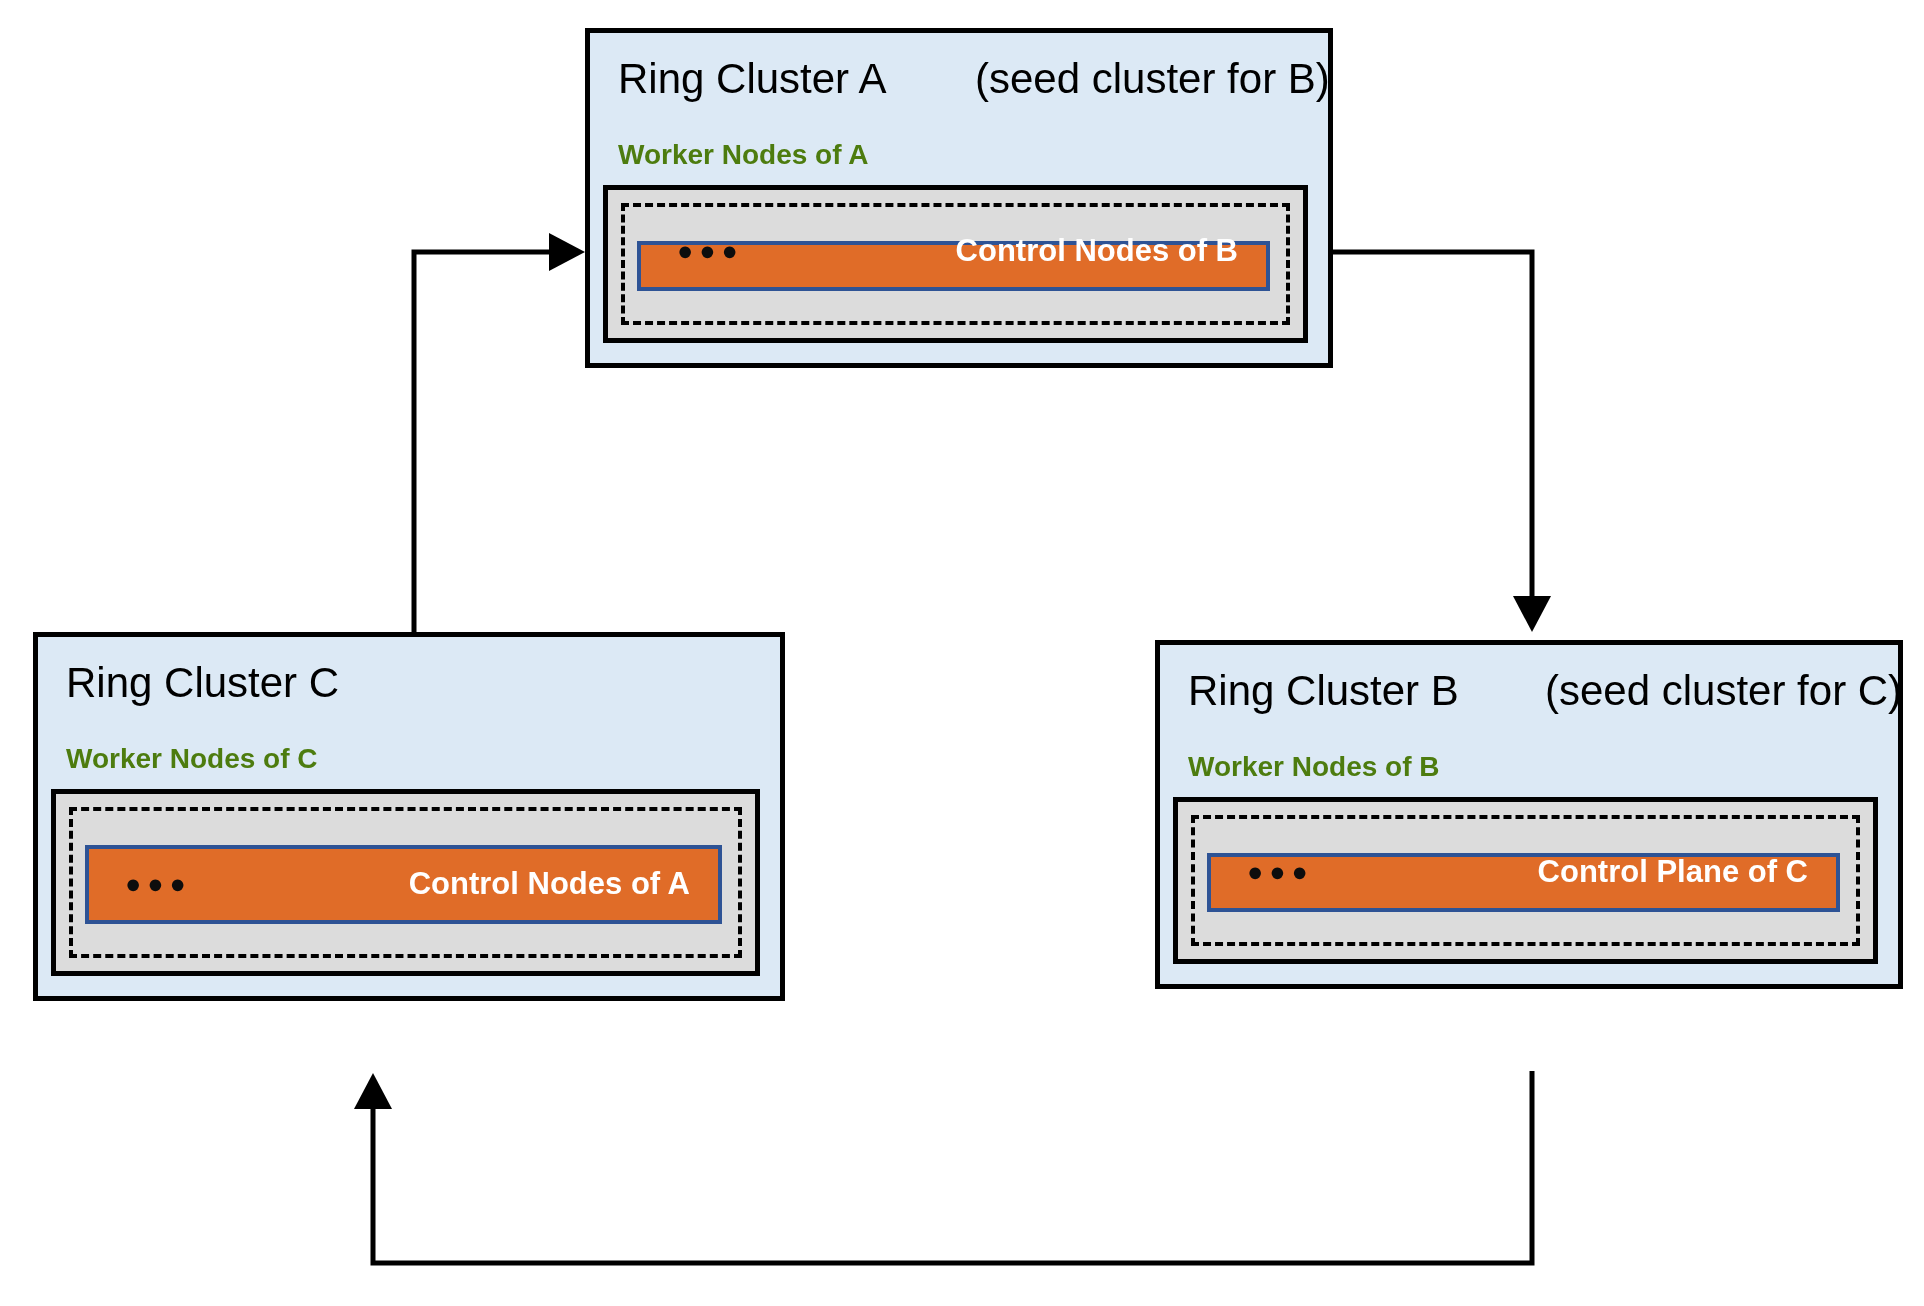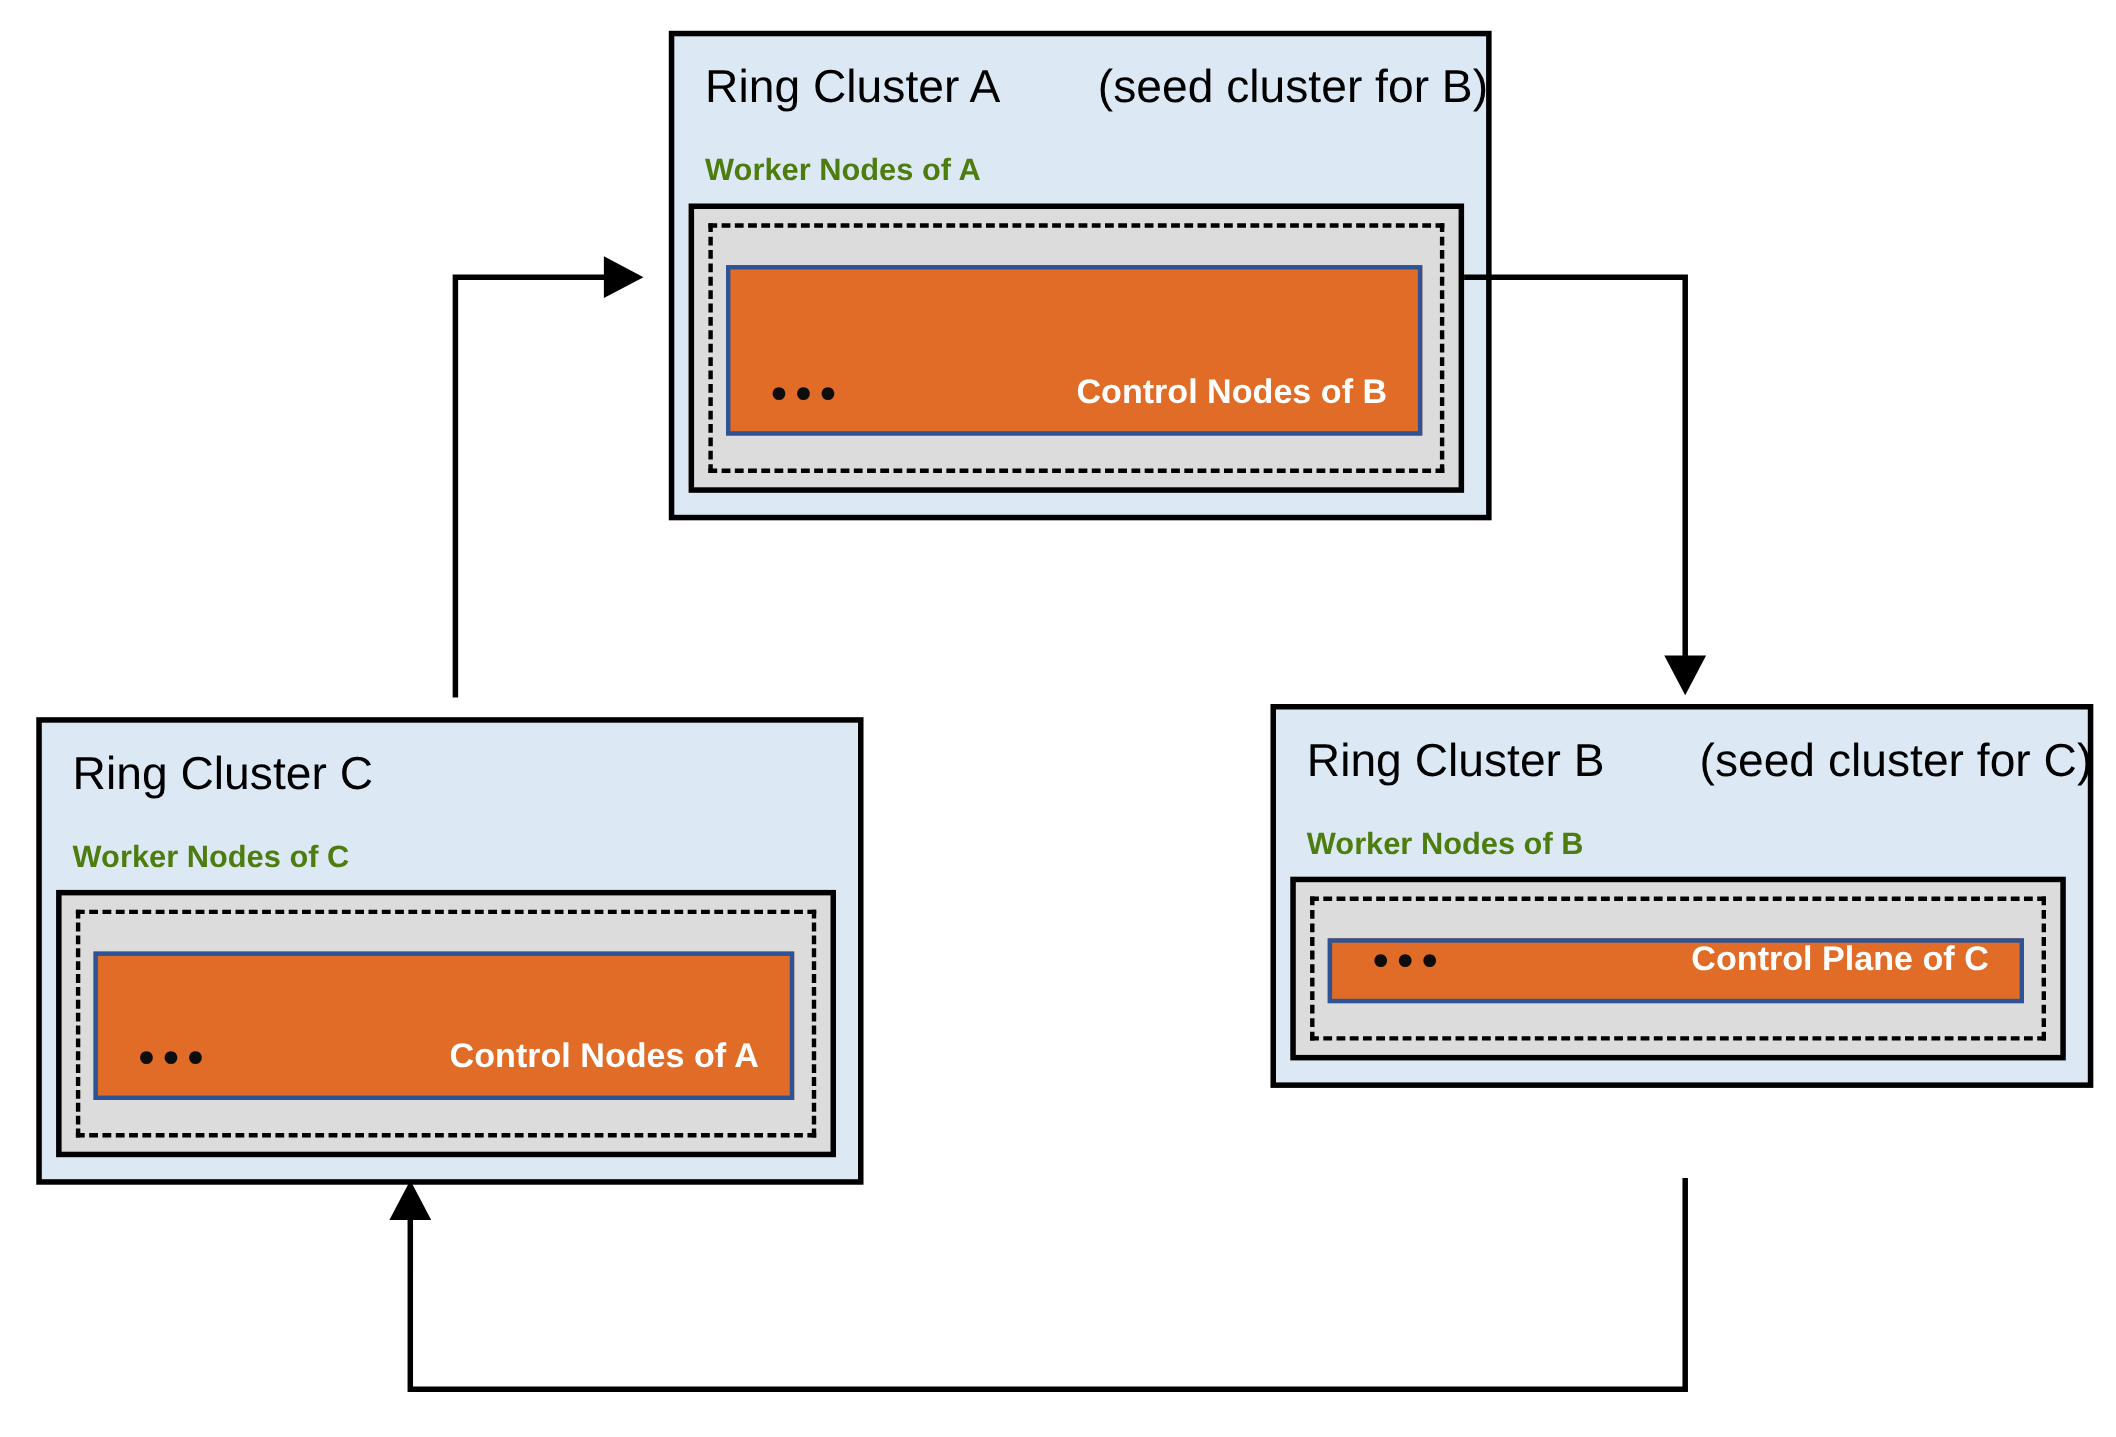--- a/index.html
+++ b/index.html
@@ -16,23 +16,23 @@
     overflow: hidden;
   }
 
   
   .cluster {
     position: absolute;
     background: var(--cluster_bg, #dce9f5);
     border: 5px solid var(--line, #000);
     box-sizing: border-box;
   }
-  .cluster-a { left: 585px;  top: 28px;  width: 748px; height: 445px; margin-left: 23px; }
+  .cluster-a { left: 585px;  top: 28px;  width: 748px; height: 340px; }
   .cluster-b { left: 1155px; top: 640px; width: 748px; height: 349px; }
-  .cluster-c { left: 33px;   top: 632px; width: 752px; height: 425px; margin-top: 20px; }
+  .cluster-c { left: 33px;   top: 632px; width: 752px; height: 369px; }
 
   .title-row {
     position: absolute;
     top: 18px; left: 28px; right: 10px;
     height: 56px;
     font-size: 42px;
     line-height: 56px;
     color: #000;
     white-space: nowrap;
   }

